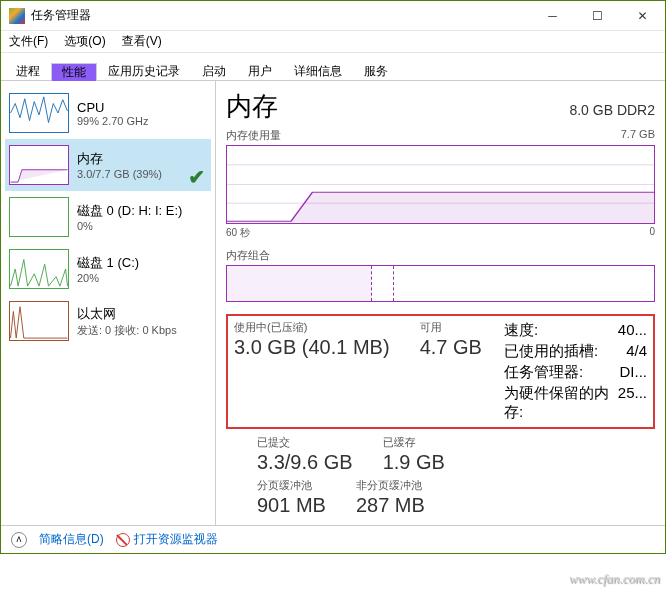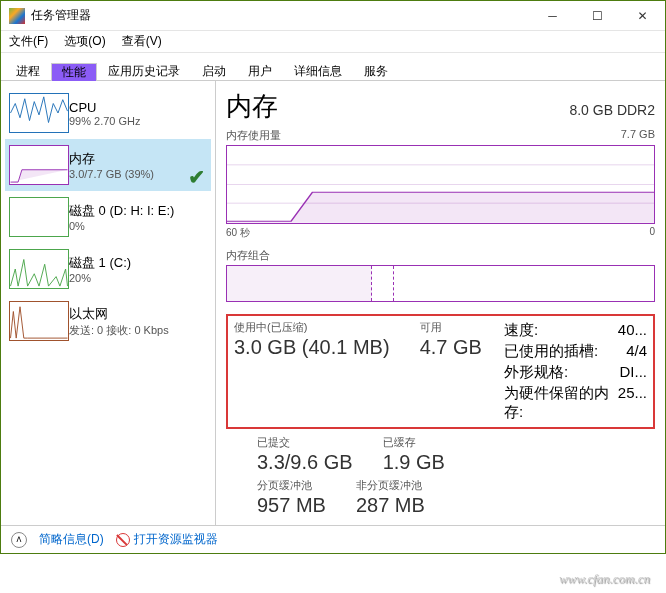--- a/index.html
+++ b/index.html
@@ -10,21 +10,21 @@
 .titlebar-title { flex: 1; font-size: 12px; }
 .titlebar-btns { display: flex; }
 .titlebar-btn { width: 45px; height: 30px; display: flex; align-items: center; justify-content: center; color: #333; cursor: pointer; }
 .menubar { height: 22px; display: flex; align-items: center; padding-left: 2px; gap: 4px; font-size: 12px; border-bottom: 1px solid #e5e5e5; }
 .menubar span { padding: 2px 6px; cursor: pointer; }
 .tabs { height: 28px; display: flex; align-items: flex-end; padding-left: 4px; border-bottom: 1px solid #ccc; font-size: 12px; }
 .tab { padding: 0 10px; cursor: pointer; border: 1px solid transparent; border-bottom: none; }
 .tab.active { border-color: #ccc; background: #8b5cf6; position: relative; top: 1px; }
 .content { flex: 1; display: flex; overflow: hidden; }
 .sidebar { width: 215px; border-right: 1px solid #ccc; padding: 6px 4px; overflow-y: auto; }
-.side-item { display: flex; align-items: center; padding: 6px 4px; cursor: pointer; position: relative; }
+.side-item { display: flex; align-items: center; gap: 8px; padding: 6px 4px; cursor: pointer; position: relative; }
 .side-item.selected { background: #c5e5f5; }
 .thumb { width: 60px; height: 40px; border: 1px solid; position: relative; background: #fff; }
 .thumb-cpu { border-color: #2372b8; }
 .thumb-mem { border-color: #9930b4; }
 .thumb-disk { border-color: #4ca64c; }
 .thumb-disk2 { border-color: #4ca64c; }
 .thumb-eth { border-color: #a0522d; }
 .side-label { display: flex; flex-direction: column; font-size: 12px; }
 .side-label .name { font-size: 13px; }
 .side-label .sub { font-size: 11px; color: #555; }
@@ -46,21 +46,21 @@
 .stat-label { font-size: 11px; color: #555; }
 .stat-value { font-size: 20px; color: #333; margin-top: 1px; }
 .right-table { font-size: 15px; width: 155px; }
 .right-table .row { display: flex; justify-content: space-between; padding: 1px 0; }
 .below-stats { display: flex; gap: 30px; margin-top: 6px; padding-left: 6px; margin-left: 25px; }
 .footer { height: 28px; border-top: 1px solid #ccc; display: flex; align-items: center; padding: 0 10px; gap: 12px; font-size: 12px; }
 .footer .link { color: #0066cc; cursor: pointer; display: flex; align-items: center; gap: 4px; }
 .chevron-circle { width: 16px; height: 16px; border: 1px solid #888; border-radius: 50%; display: flex; align-items: center; justify-content: center; font-size: 10px; }
 .no-icon { width: 14px; height: 14px; border: 1.5px solid #d93838; border-radius: 50%; position: relative; }
 .no-icon::after { content: ''; position: absolute; width: 14px; height: 1.5px; background: #d93838; top: 5px; left: -1.5px; transform: rotate(45deg); }
-.site { position: absolute; right: 16px; bottom: 6px; color: #ccc; font-style: italic; font-size: 13px; text-shadow: 1px 1px 1px #999; font-family: Georgia, serif; }
+.site { position: absolute; right: 6px; bottom: 6px; color: #ccc; font-style: italic; font-size: 13px; text-shadow: 1px 1px 1px #999; font-family: Georgia, serif; }
 svg.spark { position: absolute; inset: 0; width: 100%; height: 100%; }
 </style>
 </head>
 <body>
 
 <div class="window">
   <div class="titlebar">
     <div class="titlebar-icon"></div>
     <div class="titlebar-title">任务管理器</div>
     <div class="titlebar-btns">
@@ -189,21 +189,21 @@
         <div class="right-table" style="padding:4px 6px">
           <div class="row">
               <span>速度:</span>
               <span>40...</span>
             </div>
           <div class="row">
               <span>已使用的插槽:</span>
               <span>4/4</span>
             </div>
           <div class="row">
-              <span>外形规格:</span>
+              <span>任务管理器:</span>
               <span>DI...</span>
             </div>
           <div class="row">
               <span>为硬件保留的内存:</span>
               <span>25...</span>
             </div>
         </div>
       </div>
 
       <div class="below-stats">
@@ -212,21 +212,21 @@
           <span class="stat-value">3.3/9.6 GB</span>
         </div>
         <div class="stat-col">
           <span class="stat-label">已缓存</span>
           <span class="stat-value">1.9 GB</span>
         </div>
       </div>
       <div class="below-stats" style="margin-top:4px">
         <div class="stat-col">
           <span class="stat-label">分页缓冲池</span>
-          <span class="stat-value">957 MB</span>
+          <span class="stat-value">901 MB</span>
         </div>
         <div class="stat-col">
           <span class="stat-label">非分页缓冲池</span>
           <span class="stat-value">287 MB</span>
         </div>
       </div>
     </div>
   </div>
 
   <div class="footer">

